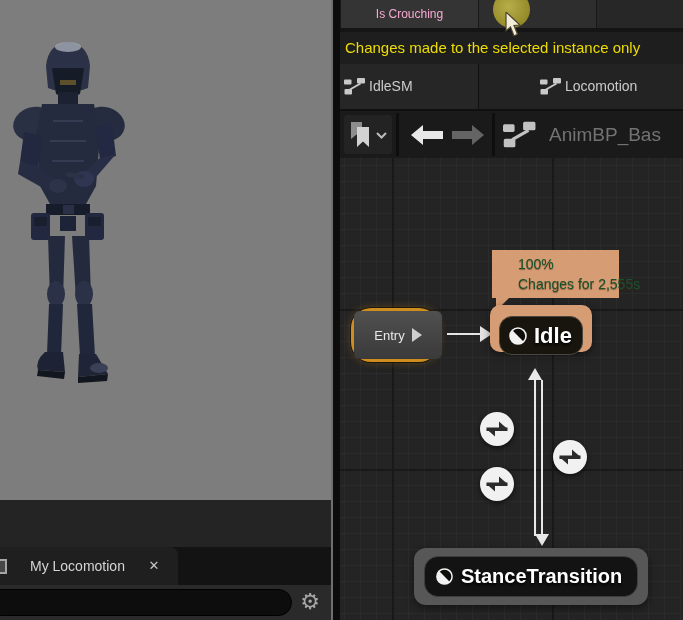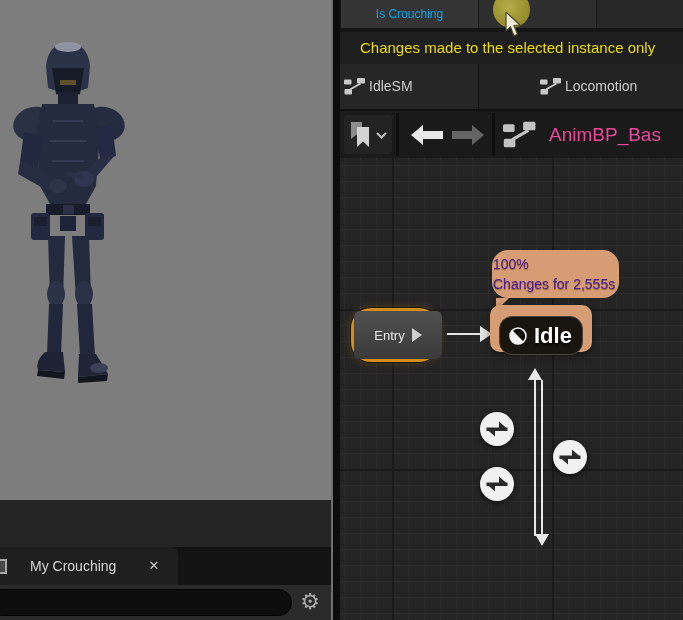--- a/index.html
+++ b/index.html
@@ -31,43 +31,43 @@
 
   
   #split-light { left:331px; top:0; width:2px; height:620px; background:#6f6f6f; }
   #split-dark  { left:333px; top:0; width:7px; height:620px; background:#0c0c0c; }
 
   
   #right { left:340px; top:0; width:343px; height:620px; background:#191919; }
 
   #prop-row { left:0; top:0; width:343px; height:28px; background:#191919; }
   #prop-label-cell { left:1px; top:0; width:137px; height:28px; background:#343434;
-    color:#0ea5e9; font-size:12px; text-align:center; line-height:28px; }
+    color:#f9a8d4; font-size:12px; text-align:center; line-height:28px; }
   #prop-value-cell { left:139px; top:0; width:117px; height:28px; background:#2e2e2e; }
   #prop-rest-cell  { left:257px; top:0; width:86px; height:28px; background:#272727; }
   #prop-highlight { left:153px; top:-9px; width:37px; height:37px; border-radius:50%; z-index:5;
     background:radial-gradient(circle at 42% 42%, #b7ad49 0%, #9c922f 55%, #857c26 100%); }
   #cursor { left:165px; top:12px; z-index:6; }
 
   #prop-gap { left:0; top:28px; width:343px; height:4px; background:#151515; }
 
   #banner { left:0; top:32px; width:343px; height:32px; background:#1e1e1e;
-    color:#eedd00; font-size:15px; line-height:32px; padding-left:20px; white-space:nowrap; overflow:hidden; }
+    color:#eedd00; font-size:15px; line-height:32px; padding-left:5px; white-space:nowrap; overflow:hidden; }
 
   #doctabs { left:0; top:64px; width:324px; height:47px; background:#232323; }
   #doctab-divider { left:138px; top:0; width:1px; height:47px; background:#101010; }
   #doctabs-bottom { left:0; top:45px; width:343px; height:2px; background:#101010; }
   .doctab-label { top:0; height:45px; line-height:45px; font-size:14px; color:#cbcbcb; white-space:nowrap; }
   #tab-idlesm { left:0; top:0; width:138px; height:45px; background:#262626; cursor:pointer; }
   #tab-loco { left:139px; top:0; width:204px; height:45px; background:#232323; cursor:pointer; }
 
   #nav { left:0; top:111px; width:343px; height:47px; background:#1a1a1a; overflow:hidden; }
   #bookmark-btn { left:4px; top:4px; width:48px; height:39px; background:#232323; border-radius:3px; cursor:pointer; }
   .nav-div { top:2px; width:3px; height:43px; background:#0e0e0e; }
-  #nav-title { left:209px; top:0; height:47px; line-height:47px; font-size:19px; color:#ec4899; white-space:nowrap; }
+  #nav-title { left:209px; top:0; height:47px; line-height:47px; font-size:19px; color:#737373; white-space:nowrap; }
 
   
   #graph { left:0; top:158px; width:343px; height:462px; overflow:hidden;
     background-color:#242424;
     background-image:
       linear-gradient(#191919 2px, transparent 2px),
       linear-gradient(90deg, #191919 2px, transparent 2px),
       linear-gradient(#2b2b2b 1px, transparent 1px),
       linear-gradient(90deg, #2b2b2b 1px, transparent 1px);
     background-size:160px 160px,160px 160px,16px 16px,16px 16px;
@@ -78,22 +78,22 @@
   #entry-inner { left:3px; top:3px; width:88px; height:48px; border-radius:6px;
     background:linear-gradient(#505050,#3a3a3a); display:flex; align-items:center; justify-content:center; gap:7px; }
   #entry-label { color:#e8e8e8; font-size:13px; }
   #entry-play { width:0; height:0; border-left:10px solid #cfcfcf;
     border-top:7px solid transparent; border-bottom:7px solid transparent; }
 
   #e2i-line { left:107px; top:175px; width:36px; height:2px; background:#e4e4e4; }
   #e2i-head { left:140px; top:168px; width:0; height:0; border-left:12px solid #e4e4e4;
     border-top:8px solid transparent; border-bottom:8px solid transparent; }
 
-  #tooltip { left:152px; top:92px; width:127px; height:48px; background:#d69c74; border-radius:16px;
-    padding:4px 1px; color:#4c1d95; font-size:14px; line-height:20px;
+  #tooltip { left:152px; top:92px; width:127px; height:48px; background:#d69c74; border-radius:0;
+    padding:4px 26px; color:#14532d; font-size:14px; line-height:20px;
     text-shadow:0 1px 1px rgba(80,40,15,.55); white-space:nowrap; }
   #tooltip-tail { left:156px; top:140px; width:0; height:0;
     border-top:13px solid #d69c74; border-right:13px solid transparent; }
 
   #idle-node { left:150px; top:147px; width:102px; height:47px; background:#d69c74; border-radius:10px;
     box-shadow:0 3px 8px rgba(0,0,0,.45); cursor:pointer; }
   #idle-inner { left:9px; top:11px; width:84px; height:39px; background:#18140e; border-radius:13px;
     border:1px solid #4a443c; display:flex; align-items:center; gap:6px; padding-left:8px; }
   #idle-label { color:#fff; font-size:22px; font-weight:700; text-shadow:0 2px 3px #000; }
 
@@ -165,21 +165,21 @@
     
     
     
     
     
   </div>
 
   <div class="abs" id="tabrow">
     <div class="abs" id="bp-tab">
       <div class="abs" id="bp-tab-icon"></div>
-      <div class="abs" id="bp-tab-label">My Crouching</div>
+      <div class="abs" id="bp-tab-label">My Locomotion</div>
       <div class="abs" id="bp-tab-close">✕</div>
     </div>
   </div>
 
   <div class="abs" id="searchrow">
     <input class="abs" id="search-pill" value="" style="">
     <div class="abs" id="gear">⚙</div>
   </div>
 
   <div class="abs" id="split-light"></div>
@@ -298,16 +298,25 @@
         </svg>
       </div>
       <div class="abs trans-node" id="trans3">
         <svg width="24" height="24" viewBox="0 0 24 24">
           <rect x="1.5" y="10.5" width="21" height="3.5" fill="#2b2b2b"></rect>
           <polygon points="14,4.5 22.5,12 14,12" fill="#2b2b2b"></polygon>
           <polygon points="10,19.5 1.5,12 10,12" fill="#2b2b2b"></polygon>
         </svg>
       </div>
 
+      <div class="abs" id="stance-node">
+        <div class="abs" id="stance-inner">
+          <svg width="19" height="19" viewBox="0 0 20 20">
+            <circle cx="10" cy="10" r="8" fill="#0f0d09" stroke="#f2f2f2" stroke-width="1.6"></circle>
+            <path d="M4.3,4.3 L15.7,15.7 A8,8 0 0 1 4.3,4.3 Z" fill="#f2f2f2"></path>
+          </svg>
+          <span id="stance-label">StanceTransition</span>
+        </div>
+      </div>
 
     </div>
   </div>
 </div>
 
 </body></html>

